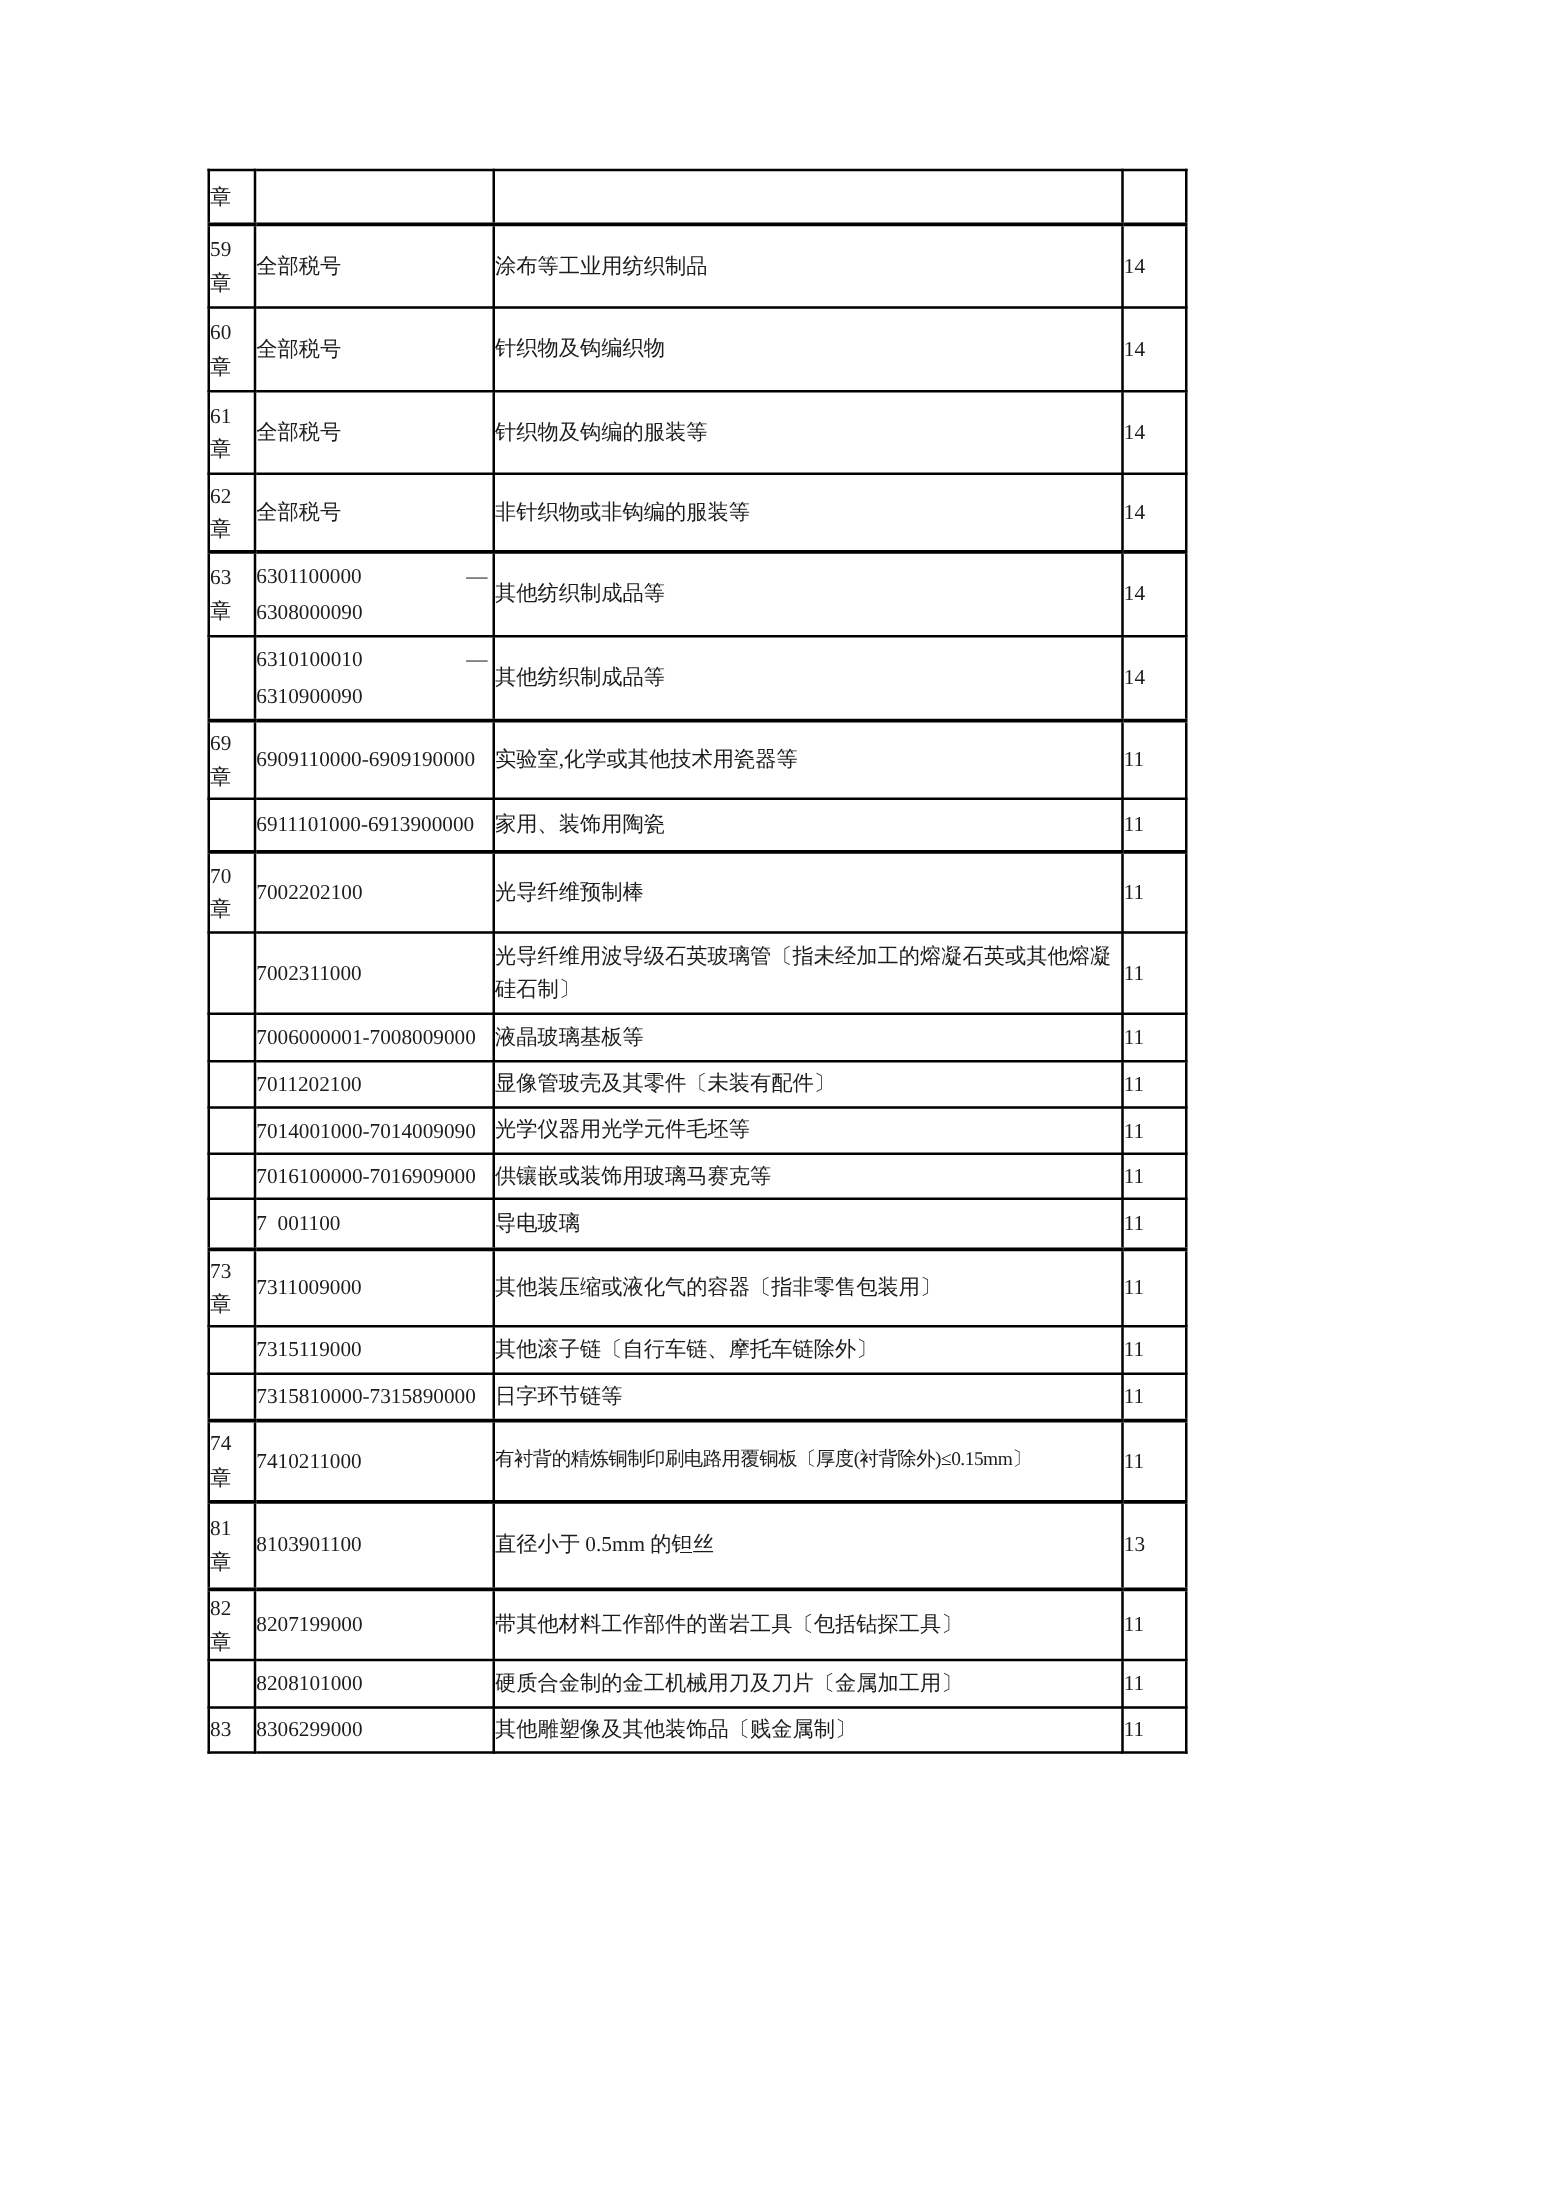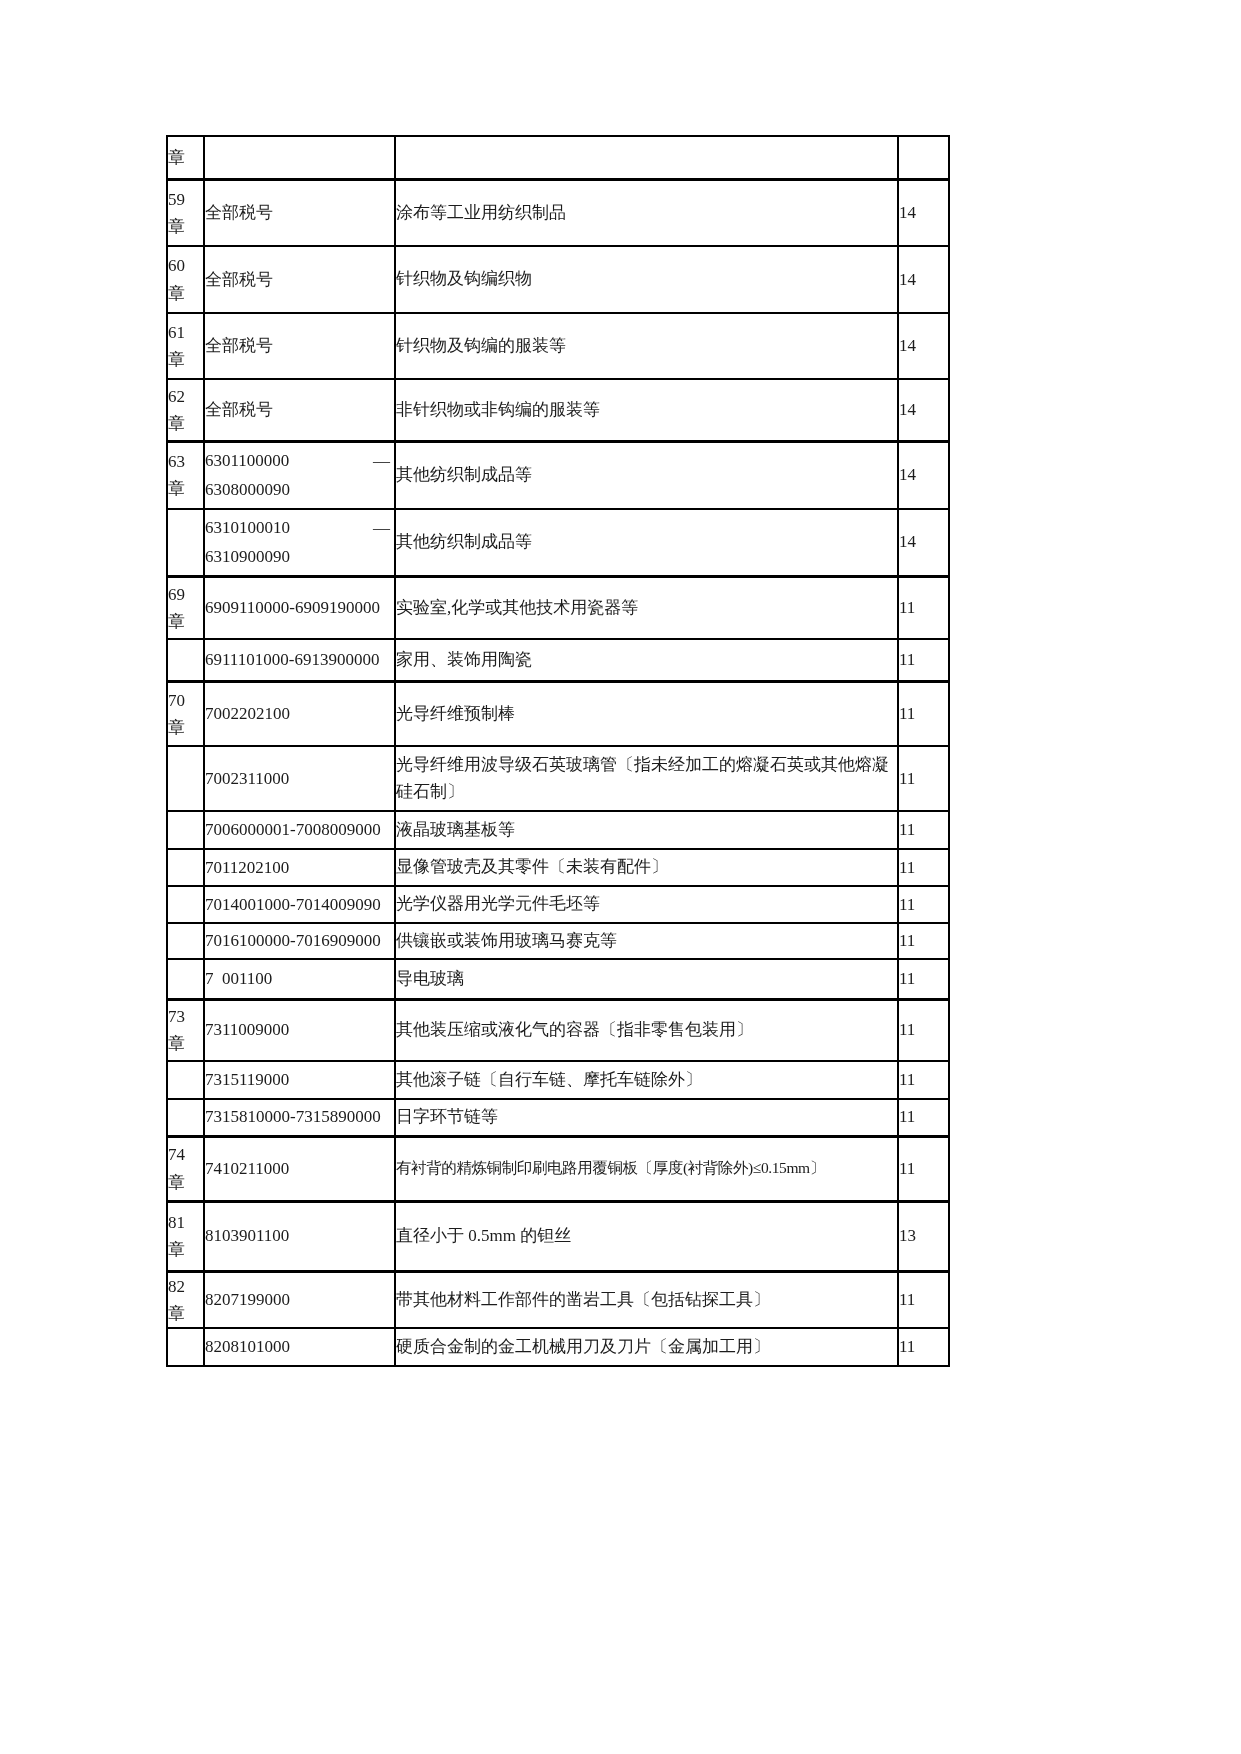--- a/index.html
+++ b/index.html
@@ -249,15 +249,25 @@
           <td class="rate">11</td>
         </tr>
         <tr style="height: 38px;">
           <td class="ch"></td>
           <td class="code">
             <div class="codeline"><span>8208101000</span></div>
           </td>
           <td class="desc">硬质合金制的金工机械用刀及刀片〔金属加工用〕</td>
           <td class="rate">11</td>
         </tr>
+        <tr style="height: 36px;">
+          <td class="ch">
+            <div class="chline">83</div>
+          </td>
+          <td class="code">
+            <div class="codeline"><span>8306299000</span></div>
+          </td>
+          <td class="desc">其他雕塑像及其他装饰品〔贱金属制〕</td>
+          <td class="rate">11</td>
+        </tr>
       </tbody>
   </table>
 </div>
 
 </body></html>

